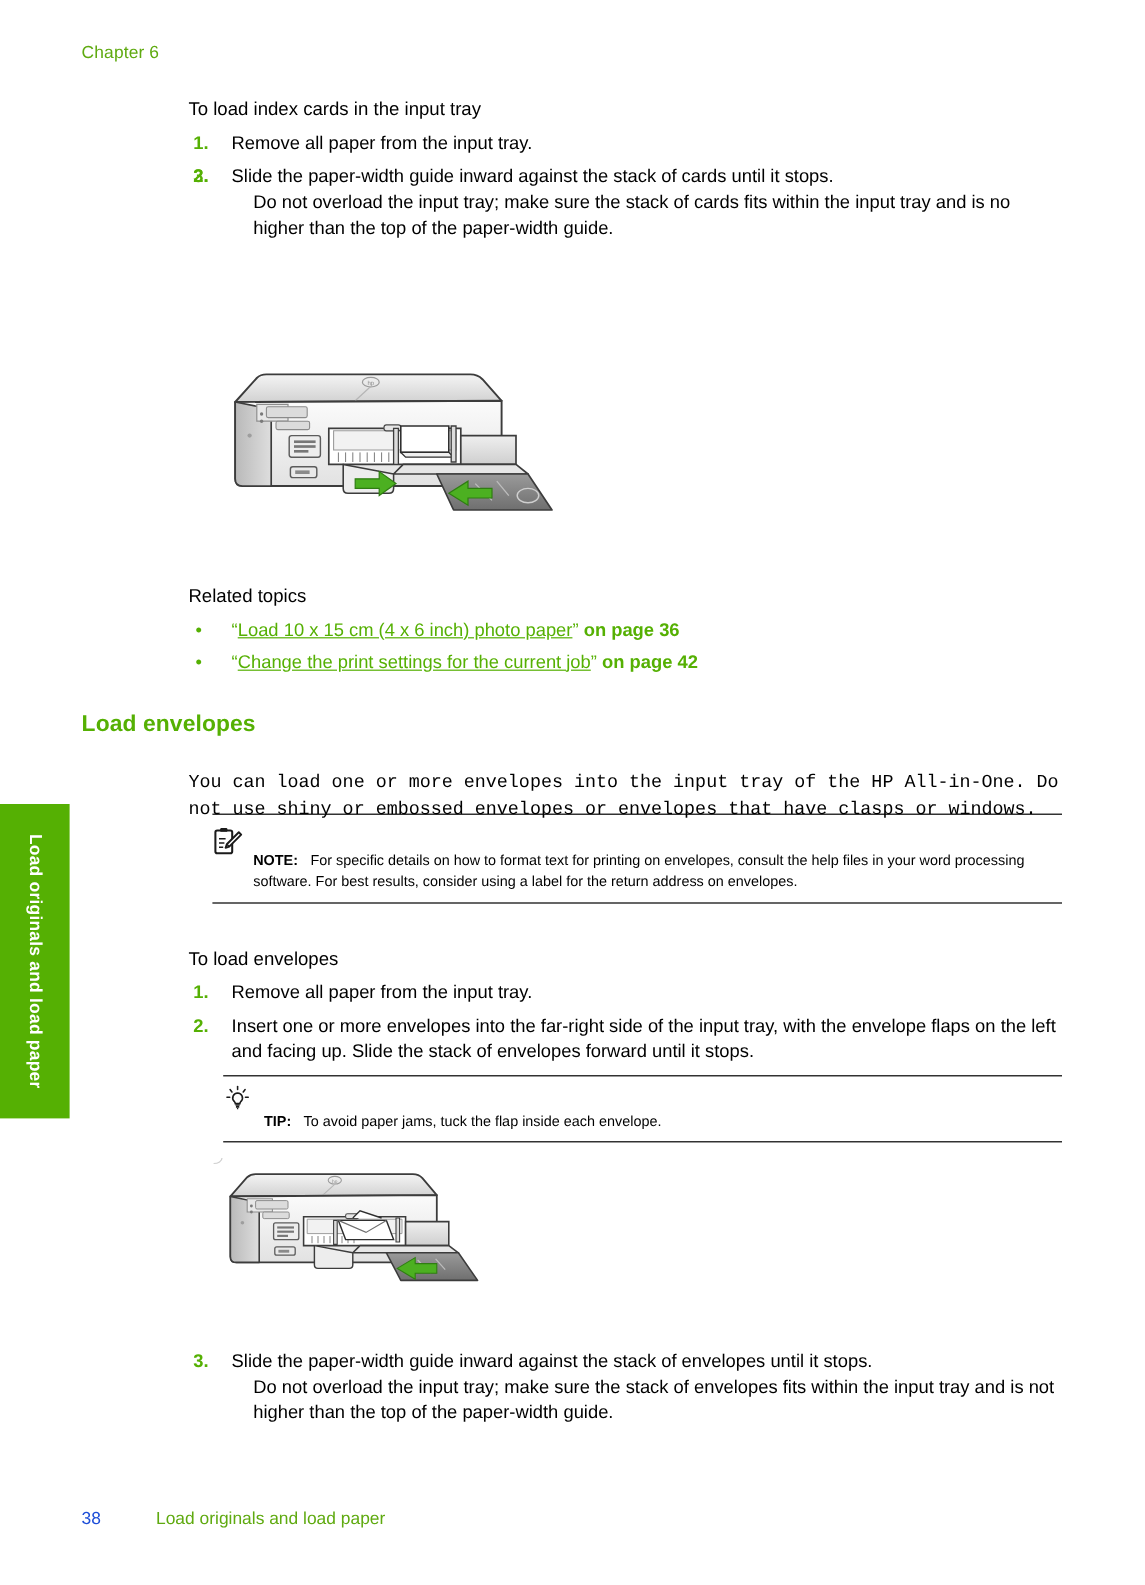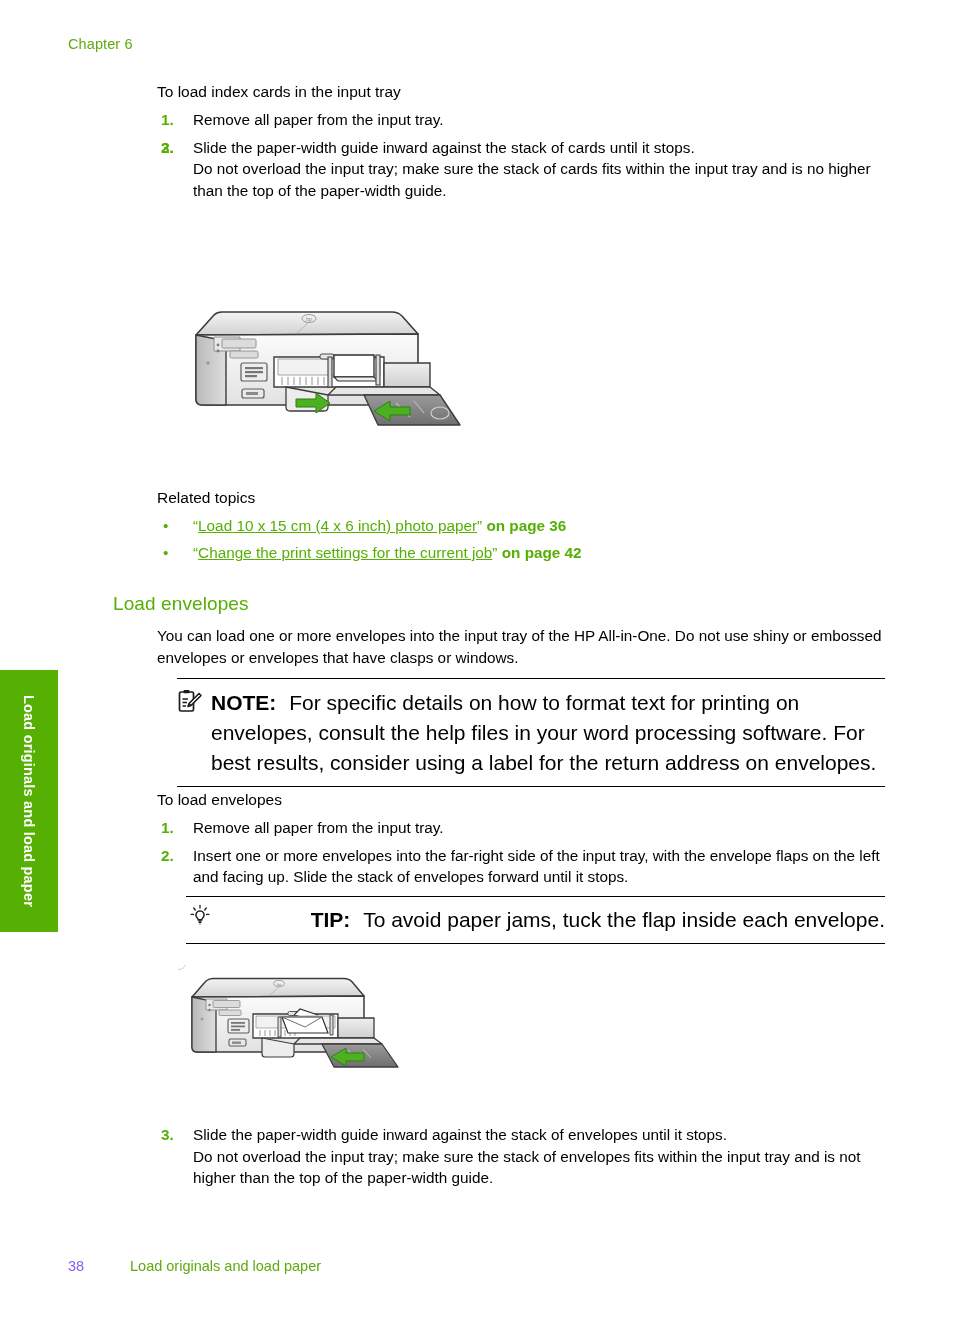--- a/index.html
+++ b/index.html
@@ -86,20 +86,21 @@
   ol.steps > li .num {
     position: absolute;
     left: 4px;
     top: 0;
     color: #55b003;
     font-weight: bold;
     font-size: 15.3px;
   }
   .substep {
     display: block;
+    margin-left: 18px;
   }
 
   
   ul.bullets {
     list-style: none;
     margin: 4px 0 0 0;
     padding: 0;
   }
   ul.bullets > li {
     position: relative;
@@ -123,43 +124,43 @@
     color: #55b003;
     text-decoration: none;
     font-weight: bold;
   }
 
   
   .section-head {
     position: absolute;
     left: 68px;
     font-size: 19px;
-    font-weight: normal;
+    font-weight: bold;
     color: #55b003;
     letter-spacing: 0.1px;
-    margin-left: 45px;
   }
 
   .body-para {
     font-size: 15.3px;
     line-height: 1.42;
     margin: 0;
   }
 
   
   .admon {
     position: relative;
     border-top: 1.6px solid #000;
     border-bottom: 1.6px solid #000;
     padding: 9px 0 9px 0;
   }
   .admon .admon-inner {
     padding-left: 34px;
-    font-size: 21px;
+    font-size: 12px;
     line-height: 1.42;
+    margin-top: 21px;
   }
   .admon .admon-label {
     font-weight: bold;
   }
   .admon .admon-icon {
     position: absolute;
     left: 0px;
     top: 10px;
     width: 26px;
     height: 26px;
@@ -169,21 +170,21 @@
   .illus {
     position: absolute;
   }
 
   
   .footer-page {
     position: absolute;
     left: 68px;
     top: 1258px;
     font-size: 14.5px;
-    color: #8b5cf6;
+    color: #1d4ed8;
   }
   .footer-title {
     position: absolute;
     left: 130px;
     top: 1258px;
     font-size: 14.5px;
     color: #5faa10;
   }
 </style>
 </head>
@@ -317,21 +318,21 @@
         <span class="dot">•</span><span>“</span><a href="#" class="xref">Load 10 x 15 cm (4 x 6 inch) photo paper</a><span>”</span><span class="xref-tail"> on page 36</span>
       </li>
       <li>
         <span class="dot">•</span><span>“</span><a href="#" class="xref">Change the print settings for the current job</a><span>”</span><span class="xref-tail"> on page 42</span>
       </li>
     </ul>
   </div>
 
   <div class="section-head" style="top:593px;">Load envelopes</div>
 
-  <div class="content" style="top:625px;">
+  <div class="content" style="top:642px;font-family:Liberation Mono, monospace;">
     <p class="body-para">You can load one or more envelopes into the input tray of the HP All-in-One. Do not use shiny or embossed envelopes or envelopes that have clasps or windows.</p>
   </div>
 
   <div class="content" style="top:678px; left:177px; width:708px;">
     <div class="admon">
       <span class="admon-icon">
         <svg viewBox="0 0 26 26" width="26" height="26">
           <rect x="2.5" y="3" width="14" height="19" rx="1.5" fill="#ffffff" stroke="#1b1b1b" stroke-width="1.7"></rect>
           <rect x="6.5" y="1" width="6" height="3.2" rx="1" fill="#1b1b1b"></rect>
           <path d="M5.5,10 L11,10 M5.5,13.5 L10,13.5 M5.5,17 L9,17" stroke="#1b1b1b" stroke-width="1.3" fill="none"></path>
@@ -353,21 +354,21 @@
         <span class="num">1.</span>
         <span>Remove all paper from the input tray.</span>
       </li>
       <li>
         <span class="num">2.</span>
         <span>Insert one or more envelopes into the far-right side of the input tray, with the envelope flaps on the left and facing up. Slide the stack of envelopes forward until it stops.</span>
       </li>
     </ol>
   </div>
 
-  <div class="content" style="top:896px; left:186px; width:699px;text-align:right;">
+  <div class="content" style="top:896px; left:186px; width:699px;">
     <div class="admon" style="padding:8px 0 8px 0;">
       <span class="admon-icon" style="top:6px;">
         <svg viewBox="0 0 26 26" width="24" height="24">
           <path d="M13,8.5 a4.4,4.4 0 0 1 3.1,7.5 c-0.7,0.8 -1,1.3 -1.1,2.1 l-4,0 c-0.1,-0.8 -0.4,-1.3 -1.1,-2.1 A4.4,4.4 0 0 1 13,8.5 Z" fill="#ffffff" stroke="#1b1b1b" stroke-width="1.5"></path>
           <path d="M11.1,19.3 L14.9,19.3 M11.5,21 L14.5,21" stroke="#1b1b1b" stroke-width="1.4"></path>
           <path d="M13,22.1 L13,23.2" stroke="#1b1b1b" stroke-width="1.2"></path>
           <g stroke="#1b1b1b" stroke-width="1.4" stroke-linecap="round">
             <path d="M13,2.6 L13,5.4"></path>
             <path d="M6.2,5.4 L7.9,7.6"></path>
             <path d="M19.8,5.4 L18.1,7.6"></path>

